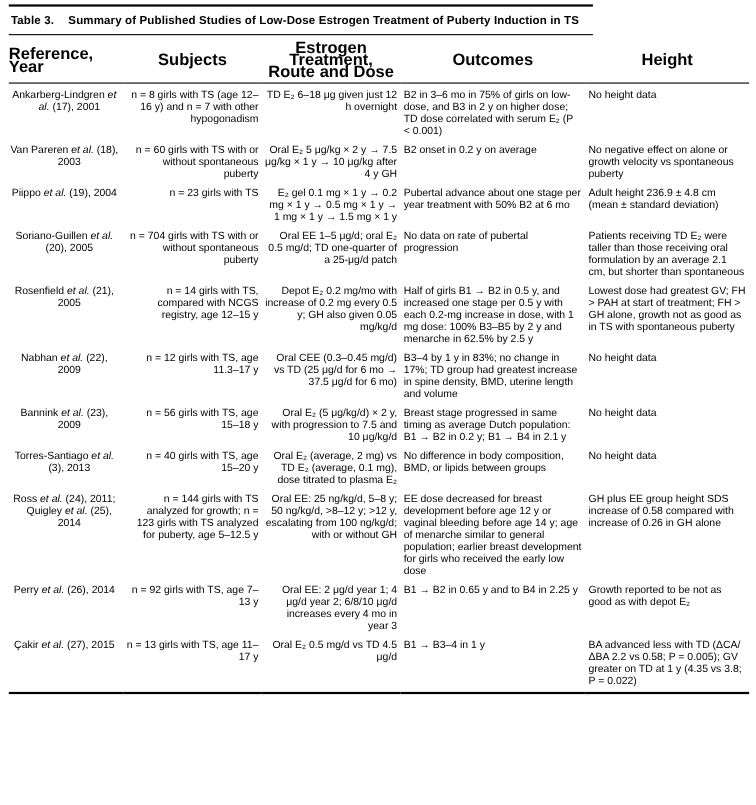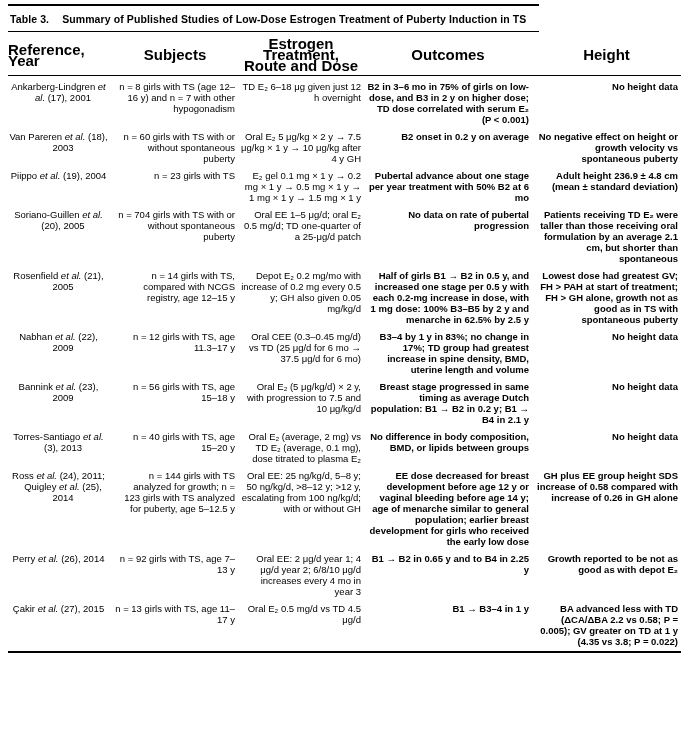--- a/index.html
+++ b/index.html
@@ -48,21 +48,21 @@
     word-wrap: break-word;
   }
   .studies td.cell-reference {
     text-align: center;
     padding-left: 9px;
     text-indent: -9px;
   }
   .studies td.cell-subjects,
   .studies td.cell-treatment { text-align: right; }
   .studies td.cell-outcomes,
-  .studies td.cell-height { text-align: right; font-weight: bold; }
+  .studies td.cell-height { text-align: left; }
   .studies tbody tr:last-child td { padding-bottom: 4px; }
 </style>
 </head>
 <body>
 
 <div class="page">
   <div class="rule-top"></div>
 
   <div class="table-title">
     <span class="title-label">Table 3.</span><span>Summary of Published Studies of Low-Dose Estrogen Treatment of Puberty Induction in TS</span>
@@ -91,21 +91,21 @@
           <td class="cell-subjects">n = 8 girls with TS (age 12–16 y) and n = 7 with other hypogonadism</td>
           <td class="cell-treatment">TD E₂ 6–18 μg given just 12 h overnight</td>
           <td class="cell-outcomes">B2 in 3–6 mo in 75% of girls on low-dose, and B3 in 2 y on higher dose; TD dose correlated with serum E₂ (P &lt; 0.001)</td>
           <td class="cell-height">No height data</td>
         </tr>
         <tr>
           <td class="cell-reference">Van Pareren <i>et al.</i> (18), 2003</td>
           <td class="cell-subjects">n = 60 girls with TS with or without spontaneous puberty</td>
           <td class="cell-treatment">Oral E₂ 5 μg/kg × 2 y → 7.5 μg/kg × 1 y → 10 μg/kg after 4 y GH</td>
           <td class="cell-outcomes">B2 onset in 0.2 y on average</td>
-          <td class="cell-height">No negative effect on height or growth velocity vs spontaneous puberty</td>
+          <td class="cell-height">No negative effect on alone or growth velocity vs spontaneous puberty</td>
         </tr>
         <tr>
           <td class="cell-reference">Piippo <i>et al.</i> (19), 2004</td>
           <td class="cell-subjects">n = 23 girls with TS</td>
           <td class="cell-treatment">E₂ gel 0.1 mg × 1 y → 0.2 mg × 1 y → 0.5 mg × 1 y → 1 mg × 1 y → 1.5 mg × 1 y</td>
           <td class="cell-outcomes">Pubertal advance about one stage per year treatment with 50% B2 at 6 mo</td>
           <td class="cell-height">Adult height 236.9 ± 4.8 cm (mean ± standard deviation)</td>
         </tr>
         <tr>
           <td class="cell-reference">Soriano-Guillen <i>et al.</i> (20), 2005</td>

